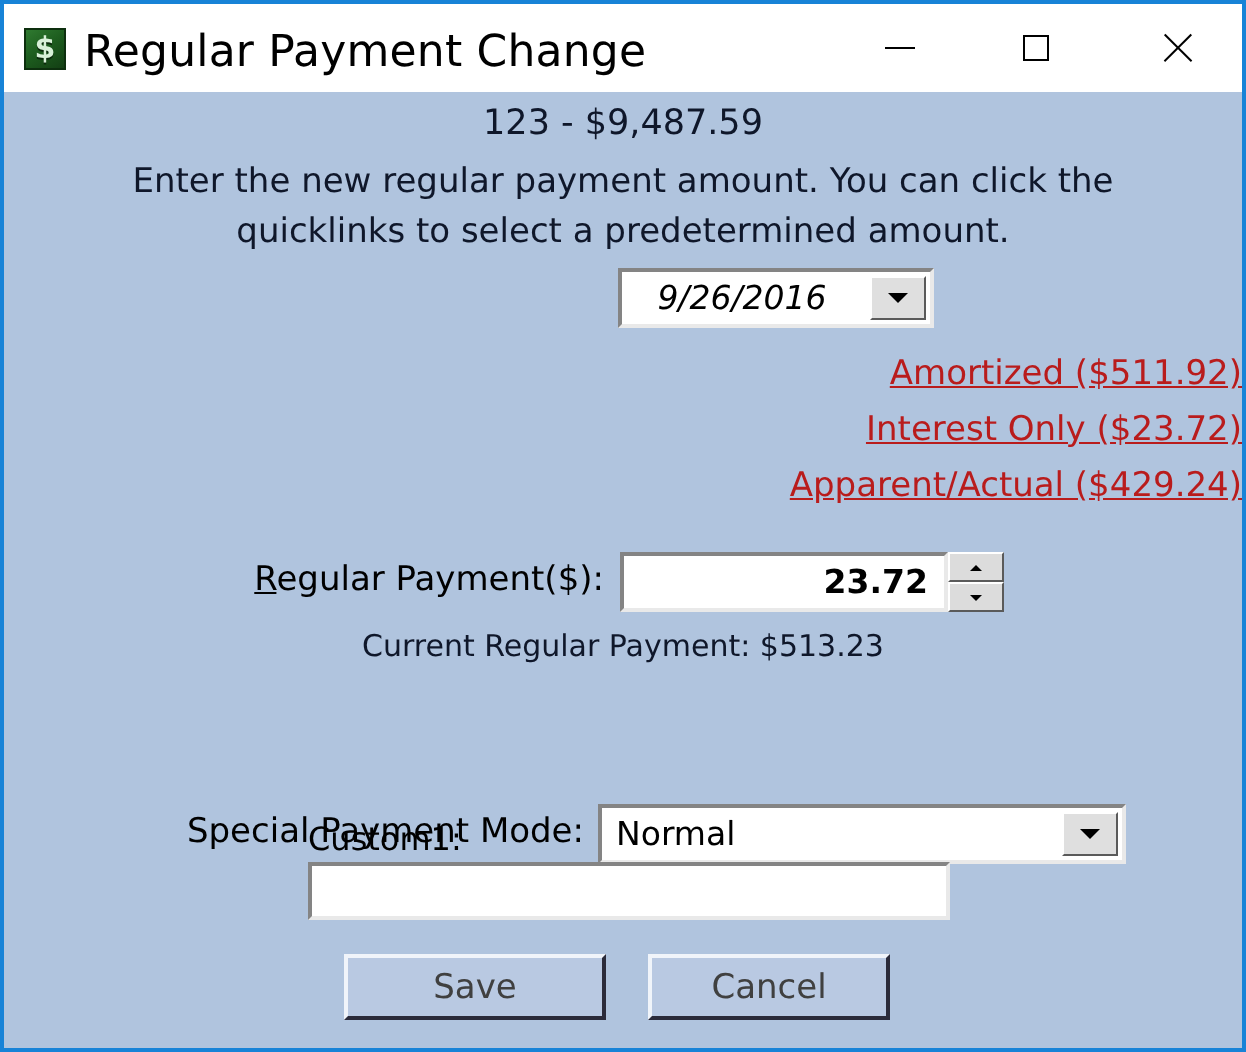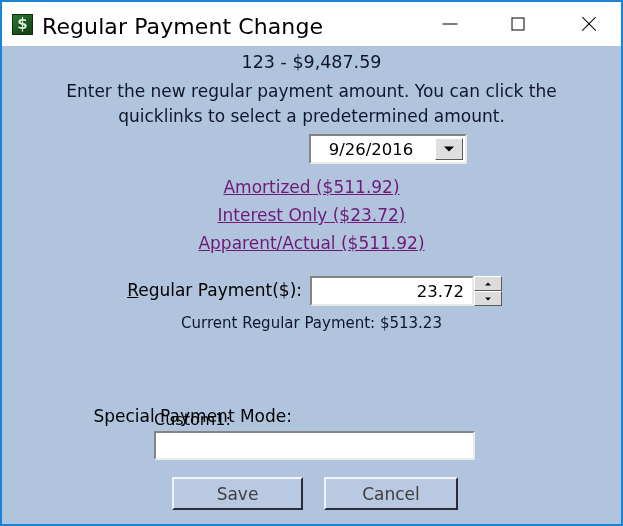--- a/index.html
+++ b/index.html
@@ -161,20 +161,21 @@
   }
 
   
   #date-combo {
     left: 307px; top: 88px;
     width: 158px; height: 30px;
   }
   #date-combo-value {
     left: 0; right: 34px;
     text-align: center;
+    font-style: italic;
   }
   #date-combo-button {
     position: absolute;
     right: 2px; top: 2px;
     width: 28px; height: 22px;
     box-sizing: border-box;
     background: #dfdfdf;
     border-top: 1.5px solid #ffffff;
     border-left: 1.5px solid #ffffff;
     border-right: 1.5px solid #5a5a5a;
@@ -205,39 +206,40 @@
     width: 0; height: 0;
     border-left: 3.5px solid transparent;
     border-right: 3.5px solid transparent;
     border-top: 3.5px solid #000000;
   }
 
   
   .quicklink {
     position: absolute;
     width: 100%;
-    text-align: center;
+    text-align: right;
     font-size: 17px;
-    color: #701a75;
+    color: #b91c1c;
     text-decoration: underline;
     white-space: nowrap;
     cursor: pointer;
   }
   #ql-0 { top: 131px; }
   #ql-1 { top: 159px; }
   #ql-2 { top: 187px; }
 
   
   #payment-spin-box {
     left: 308px; top: 230px;
     width: 164px; height: 30px;
   }
   #payment-spin-value {
     right: 8px;
     text-align: right;
+    font-weight: bold;
   }
   #payment-spin-buttons {
     position: absolute;
     left: 472px; top: 230px;
     width: 28px; height: 30px;
     box-sizing: border-box;
   }
   .spin-half {
     position: absolute;
     left: 0;
@@ -293,21 +295,21 @@
   .action-btn {
     height: 33px;
     display: flex;
     align-items: center;
     justify-content: center;
     font-size: 17px;
     color: #404040;
     cursor: default;
   }
   #save-button   { left: 170px; top: 431px; width: 131px; }
-  #cancel-button { left: 322px; top: 431px; width: 134px; }
+  #cancel-button { left: 322px; top: 431px; width: 121px; }
 </style>
 </head>
 <body>
 
 <div id="window">
 
   <div id="titlebar">
     <div id="app-icon">$</div>
     <div id="title-text">Regular Payment Change</div>
 
@@ -332,40 +334,46 @@
 
     <div class="sunken" id="date-combo">
       <span class="sunken-inner-text" id="date-combo-value">9/26/2016</span>
       <span id="date-combo-button">
         <span class="tri-down"></span>
       </span>
     </div>
 
     <div class="quicklink" id="ql-0">Amortized ($511.92)</div>
     <div class="quicklink" id="ql-1">Interest Only ($23.72)</div>
-    <div class="quicklink" id="ql-2">Apparent/Actual ($511.92)</div>
+    <div class="quicklink" id="ql-2">Apparent/Actual ($429.24)</div>
 
     <div class="field-label" style="left:60px; top:234px; width:240px;"><span class="accel">R</span><span>egular Payment($):</span></div>
 
     <div class="sunken" id="payment-spin-box">
       <span class="sunken-inner-text" id="payment-spin-value">23.72</span>
     </div>
     <div id="payment-spin-buttons">
       <span class="spin-half" id="spin-up">
         <span class="tri-up-small"></span>
       </span>
       <span class="spin-half" id="spin-down">
         <span class="tri-down-small"></span>
       </span>
     </div>
 
     <div class="ctext" style="top:268px; font-size:15px;">Current Regular Payment: $513.23</div>
 
     <div class="field-label" style="left:40px; top:360px; width:250px;">Special Payment Mode:</div>
 
+    <div class="sunken" id="mode-combo">
+      <span class="sunken-inner-text" id="mode-combo-value">Normal</span>
+      <span id="mode-combo-button">
+        <span class="tri-down"></span>
+      </span>
+    </div>
 
     <div class="field-label" id="custom1-label">Custom1:</div>
     <div class="sunken" id="custom1-input">
       <span class="sunken-inner-text" id="custom1-input-value"></span>
     </div>
 
     <div class="raised action-btn" id="save-button">Save</div>
     <div class="raised action-btn" id="cancel-button">Cancel</div>
 
   </div>

